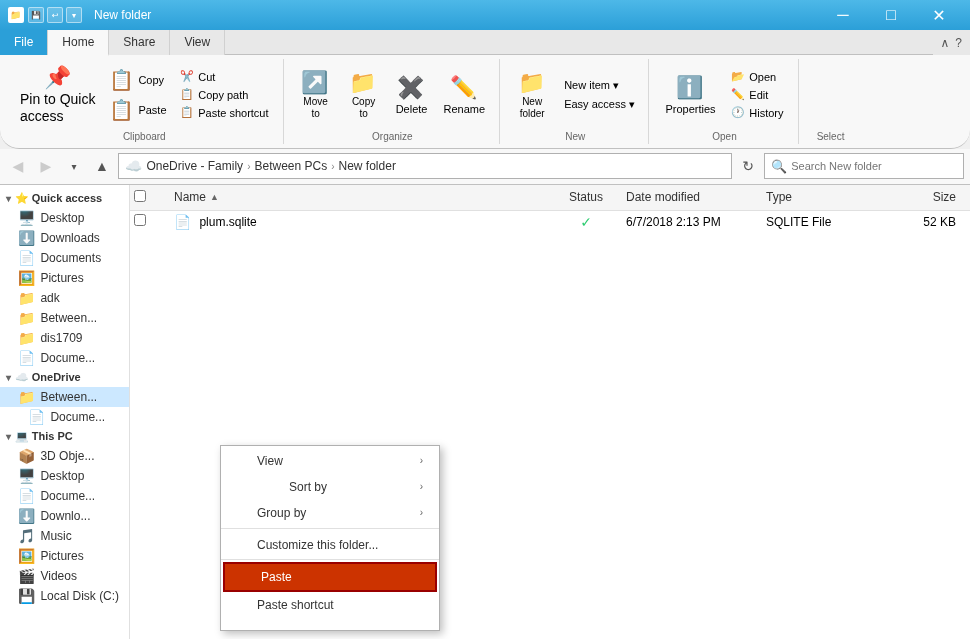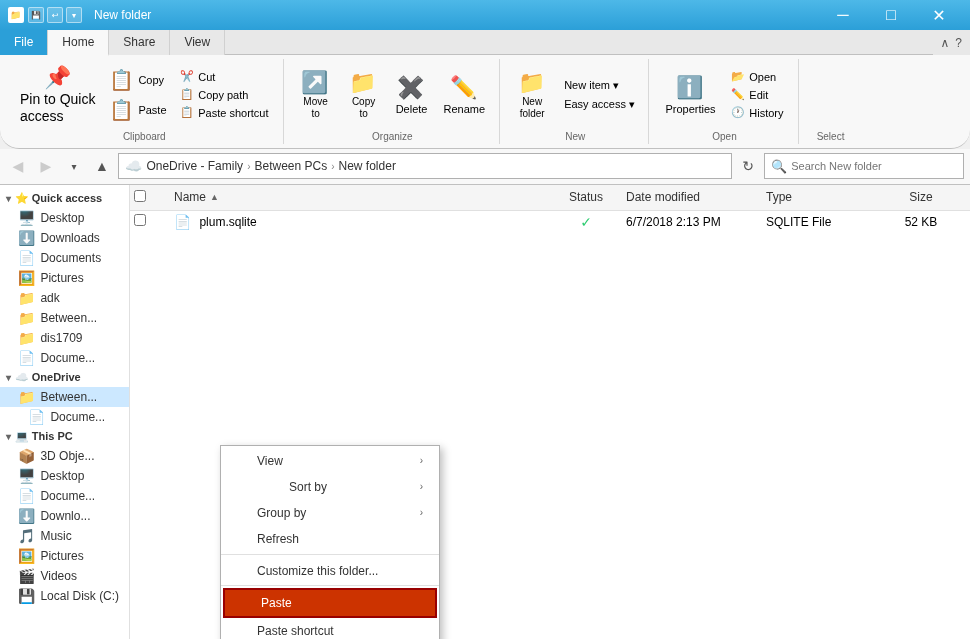--- a/index.html
+++ b/index.html
@@ -58,21 +58,21 @@
     .sidebar-indent { padding-left: 18px; }
 
     
     .file-pane { flex: 1; background: white; overflow-y: auto; position: relative; }
     .file-header { display: flex; align-items: center; height: 26px; border-bottom: 1px solid #e0e0e0; background: #f5f5f5; padding: 0 4px; font-size: 12px; color: #333; position: sticky; top: 0; }
     .file-header-check { width: 20px; flex-shrink: 0; }
     .file-col-name { flex: 2; padding-left: 20px; cursor: pointer; display: flex; align-items: center; gap: 4px; }
     .file-col-status { width: 80px; text-align: center; }
     .file-col-date { width: 140px; }
     .file-col-type { width: 120px; }
-    .file-col-size { width: 80px; text-align: center; padding-right: 10px; }
+    .file-col-size { width: 80px; text-align: right; padding-right: 10px; }
     .file-row { display: flex; align-items: center; height: 22px; padding: 0 4px; font-size: 12px; }
     .sort-arrow { font-size: 9px; color: #666; }
 
     
     .context-menu {
       position: absolute;
       left: 90px;
       top: 260px;
       width: 220px;
       background: white;
@@ -403,26 +403,20 @@
         </div>
         <span class="ctx-arrow">›</span>
       </div>
       <div class="ctx-item">
         <div style="display:flex;align-items:center;">
           <span class="ctx-icon"></span>
           <span>Group by</span>
         </div>
         <span class="ctx-arrow">›</span>
       </div>
-      <div class="ctx-item">
-        <div style="display:flex;align-items:center;">
-          <span class="ctx-icon"></span>
-          <span>Refresh</span>
-        </div>
-      </div>
       <div class="ctx-separator"></div>
       <div class="ctx-item">
         <div style="display:flex;align-items:flex-end;">
           <span class="ctx-icon"></span>
           <span>Customize this folder...</span>
         </div>
       </div>
       <div class="ctx-separator"></div>
       <div class="ctx-item highlighted">
         <div style="display:flex;align-items:center;">

